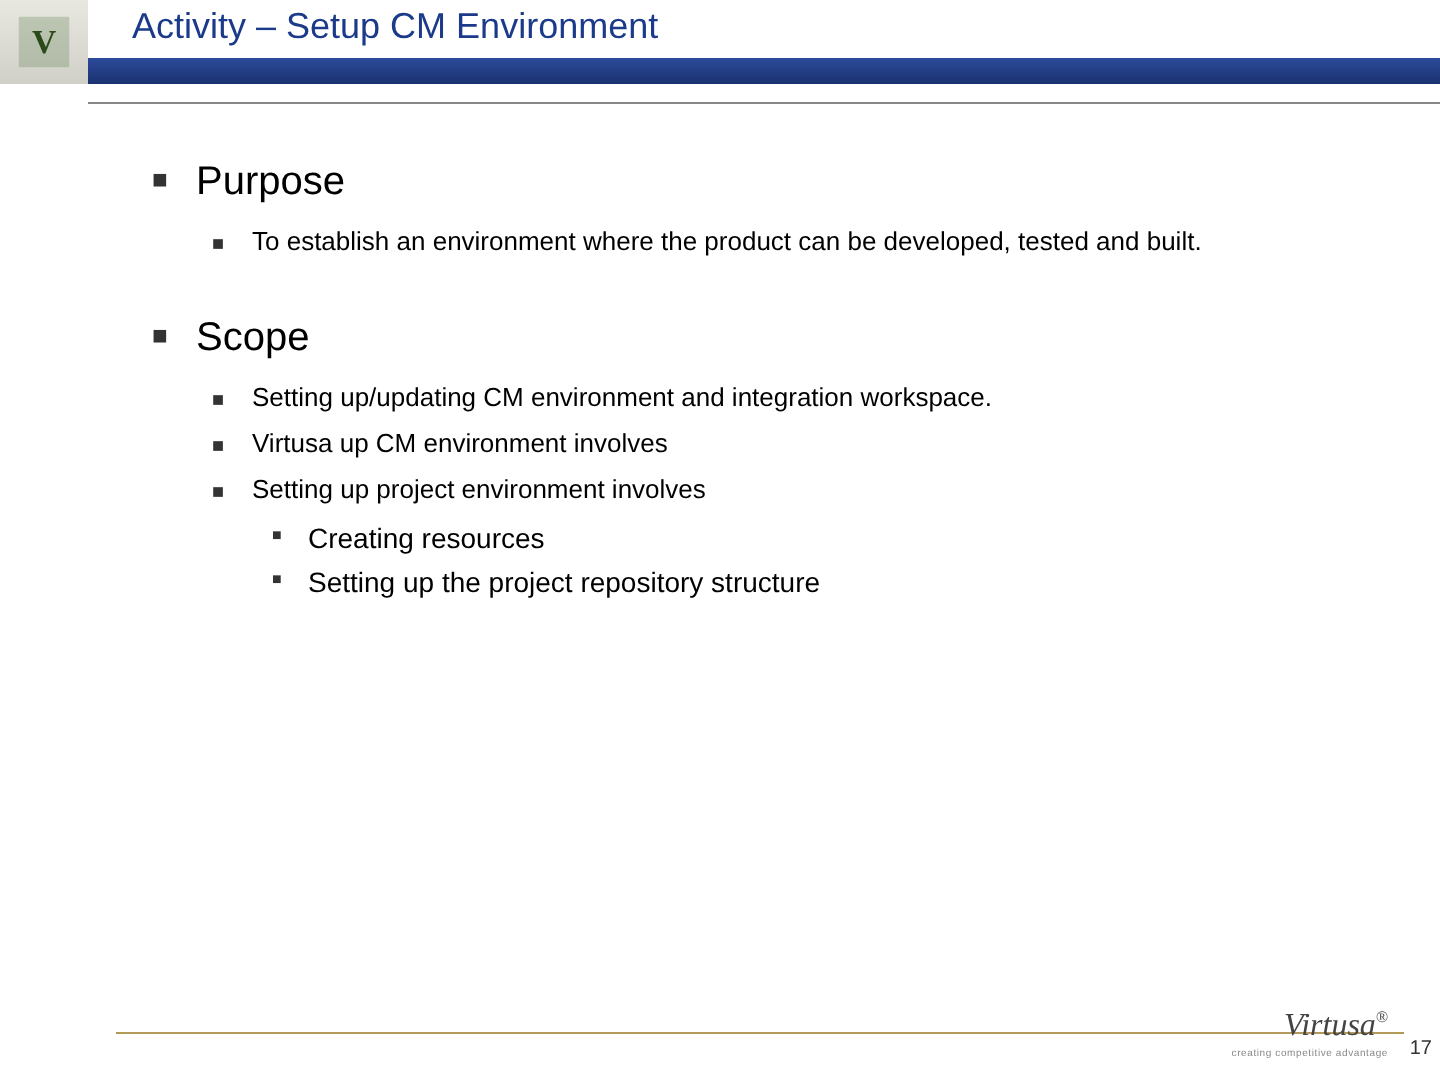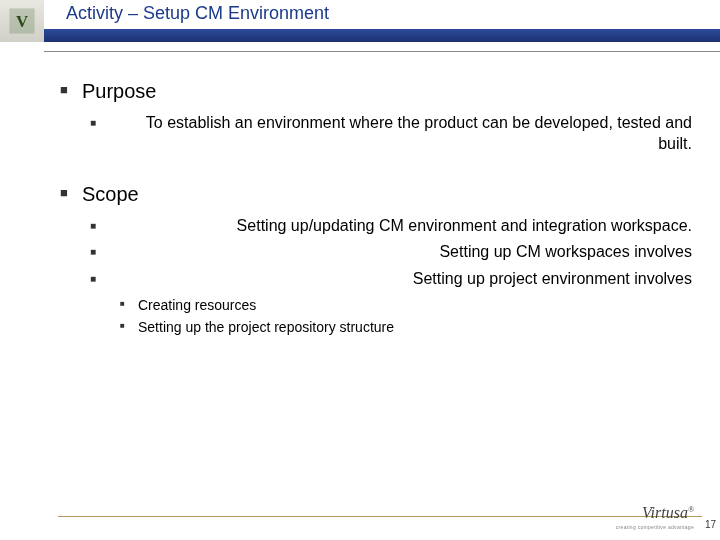--- a/index.html
+++ b/index.html
@@ -50,44 +50,43 @@
   }
   .underline {
     position: absolute;
     left: 44px;
     right: 0;
     bottom: -10px;
     height: 1px;
     background: #888;
   }
   .content {
-    padding: 38px 28px 0 60px;
+    padding: 38px 28px 0 76px;
     color: #000;
   }
   .bullet-l1 {
     position: relative;
     font-size: 20px;
     margin-bottom: 10px;
     padding-left: 22px;
   }
   .bullet-l1::before {
     content: "■";
     position: absolute;
     left: 0;
     top: 2px;
     font-size: 13px;
     color: #333;
   }
   .bullet-l2 {
     position: relative;
-    font-size: 16px;
+    font-size: 13px;
     line-height: 1.3;
     margin: 6px 0 6px 30px;
     padding-left: 20px;
-    text-align: right;
   }
   .bullet-l2::before {
     content: "■";
     position: absolute;
     left: 0;
     top: 3px;
     font-size: 10px;
     color: #333;
   }
   .bullet-l3 {
@@ -174,21 +173,21 @@
 
 <div class="content">
 
   <div class="bullet-l1">Purpose</div>
   <div class="bullet-l2">To establish an environment where the product can be developed, tested and built.</div>
 
   <div class="section-gap"></div>
 
   <div class="bullet-l1">Scope</div>
   <div class="bullet-l2">Setting up/updating CM environment and integration workspace.</div>
-  <div class="bullet-l2">Setting up CM workspaces involves</div>
+  <div class="bullet-l2">Virtusa up CM environment involves</div>
   <div class="bullet-l2">Setting up project environment involves</div>
   <div class="bullet-l3">Creating resources</div>
   <div class="bullet-l3">Setting up the project repository structure</div>
 
 </div>
 
 <div class="footer">
   <div class="footer-line"></div>
   <div class="brand"><span>Virtusa</span><sup>®</sup></div>
   <div class="brand-tag">creating competitive advantage</div>

